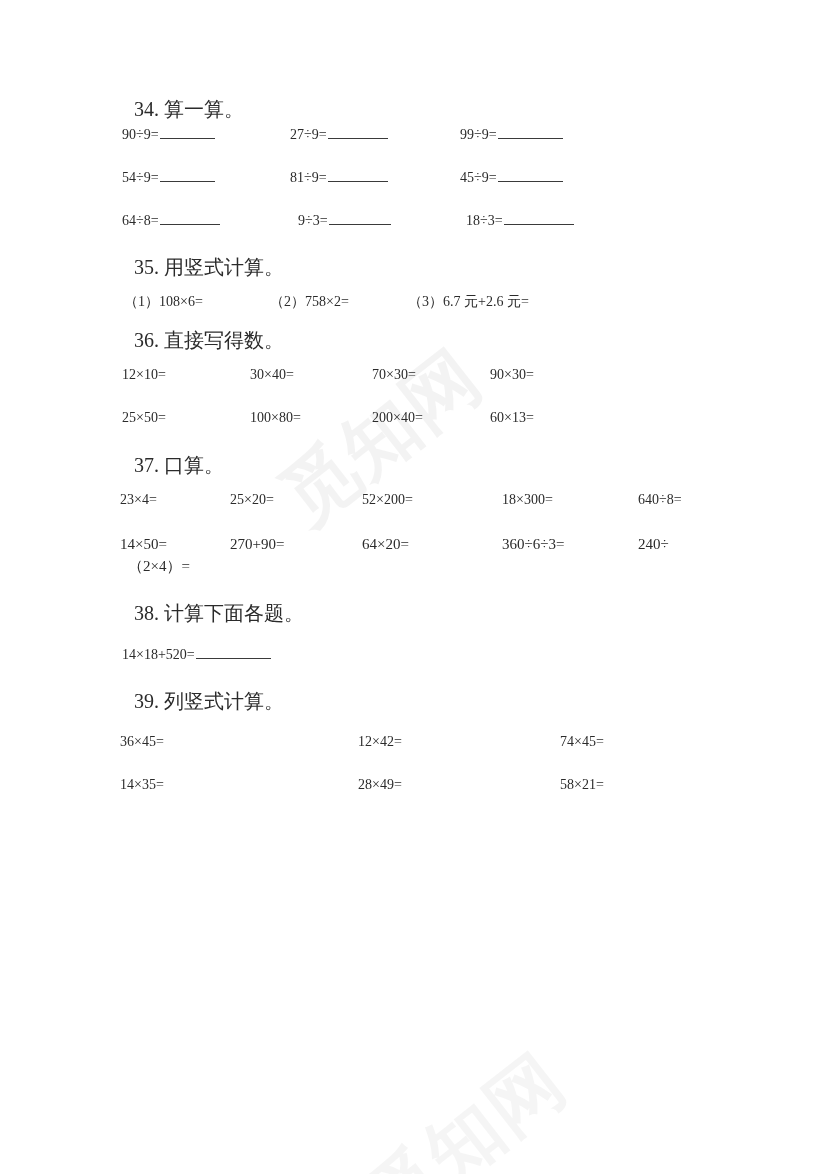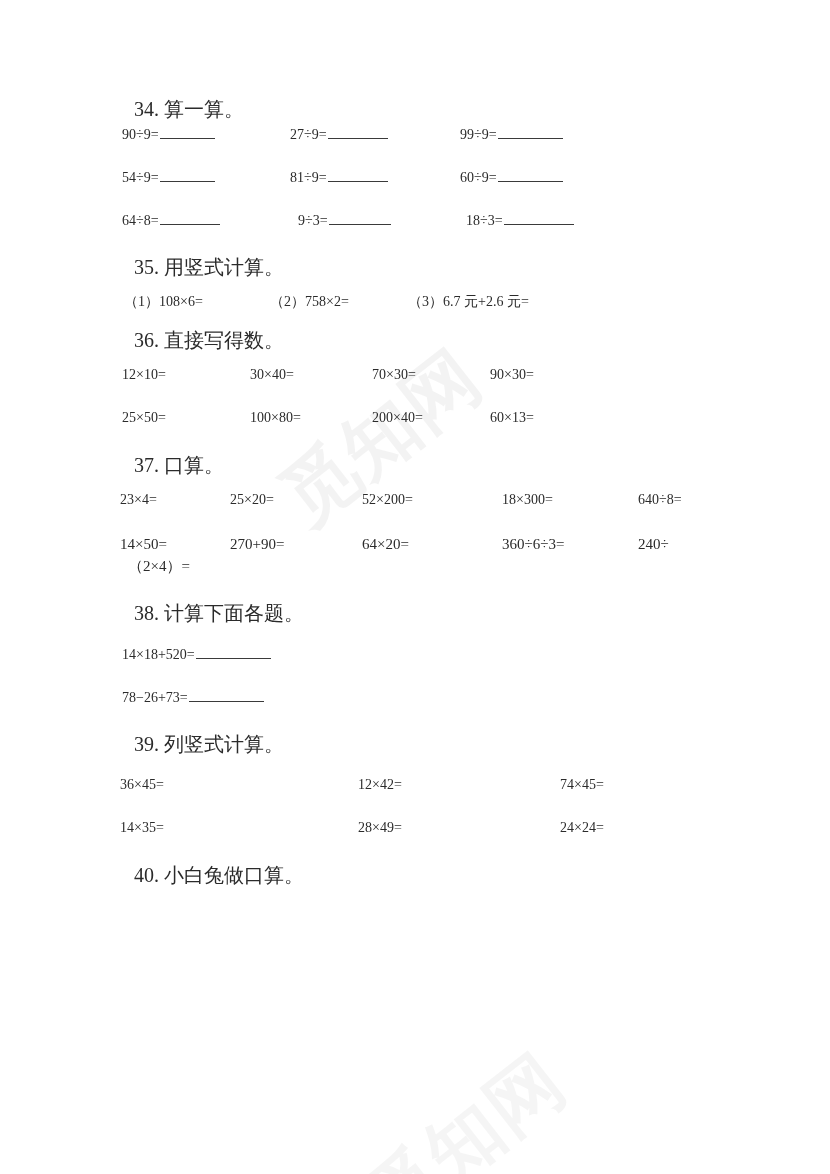--- a/index.html
+++ b/index.html
@@ -131,21 +131,21 @@
 
       <div class="row">
         <span class="cell" style="left:4px;"><span>90÷9=</span><span class="blank w55"></span></span>
         <span class="cell" style="left:172px;"><span>27÷9=</span><span class="blank w60"></span></span>
         <span class="cell" style="left:342px;"><span>99÷9=</span><span class="blank w65"></span></span>
       </div>
 
       <div class="row">
         <span class="cell" style="left:4px;"><span>54÷9=</span><span class="blank w55"></span></span>
         <span class="cell" style="left:172px;"><span>81÷9=</span><span class="blank w60"></span></span>
-        <span class="cell" style="left:342px;"><span>60÷9=</span><span class="blank w65"></span></span>
+        <span class="cell" style="left:342px;"><span>45÷9=</span><span class="blank w65"></span></span>
       </div>
 
       <div class="row">
         <span class="cell" style="left:4px;"><span>64÷8=</span><span class="blank w60"></span></span>
         <span class="cell" style="left:180px;"><span>9÷3=</span><span class="blank w62"></span></span>
         <span class="cell" style="left:348px;"><span>18÷3=</span><span class="blank w70"></span></span>
       </div>
 
     </div>
 
@@ -206,40 +206,34 @@
     <div class="spacer-lg"></div>
 
     <div class="section">
       <div class="section-title">38. 计算下面各题。</div>
       <div class="spacer-md"></div>
 
       <div class="row">
         <span class="cell" style="left:4px;"><span>14×18+520=</span><span class="blank w75"></span></span>
       </div>
 
-      <div class="row">
-        <span class="cell" style="left:4px;"><span>78−26+73=</span><span class="blank w75"></span></span>
-      </div>
     </div>
 
     <div class="section">
       <div class="section-title">39. 列竖式计算。</div>
       <div class="spacer-md"></div>
 
       <div class="row">
         <span class="cell" style="left:2px;">36×45=</span>
         <span class="cell" style="left:240px;">12×42=</span>
         <span class="cell" style="left:442px;">74×45=</span>
       </div>
 
       <div class="row">
         <span class="cell" style="left:2px;">14×35=</span>
         <span class="cell" style="left:240px;">28×49=</span>
-        <span class="cell" style="left:442px;">24×24=</span>
-      </div>
-    </div>
-
-    <div class="section">
-      <div class="section-title">40. 小白兔做口算。</div>
-    </div>
+        <span class="cell" style="left:442px;">58×21=</span>
+      </div>
+    </div>
+
 
   </div>
 </div>
 
 </body></html>

